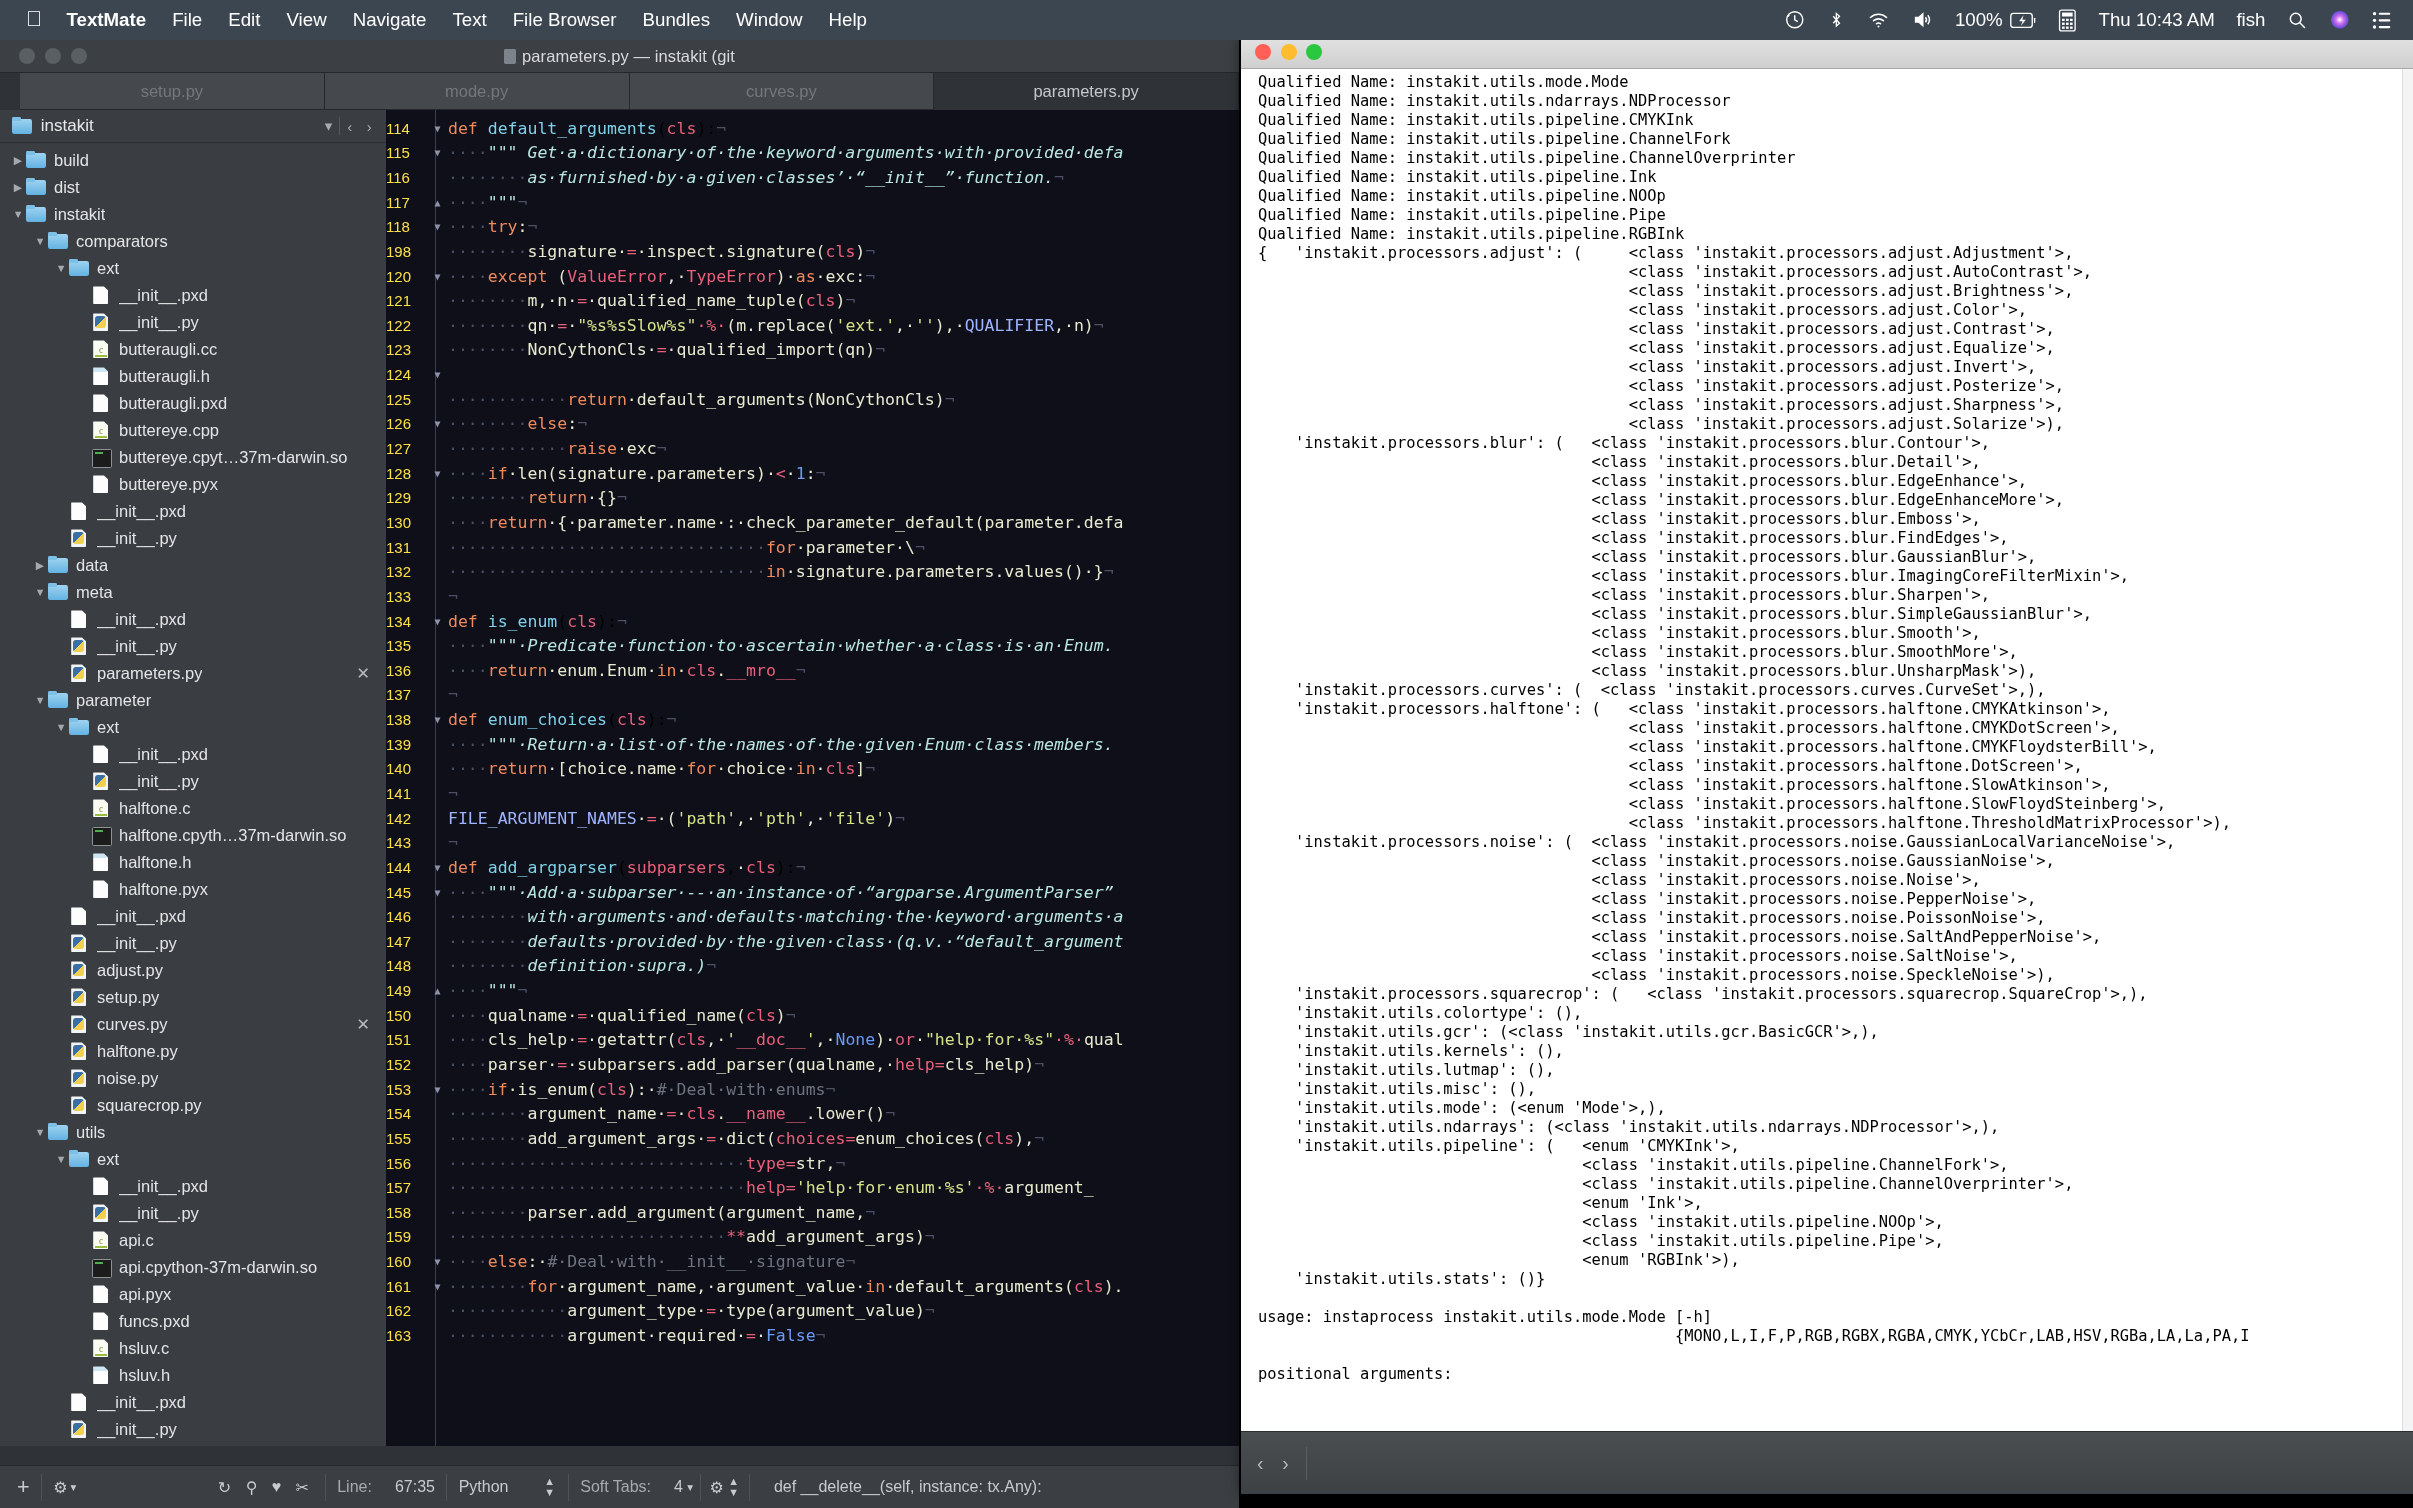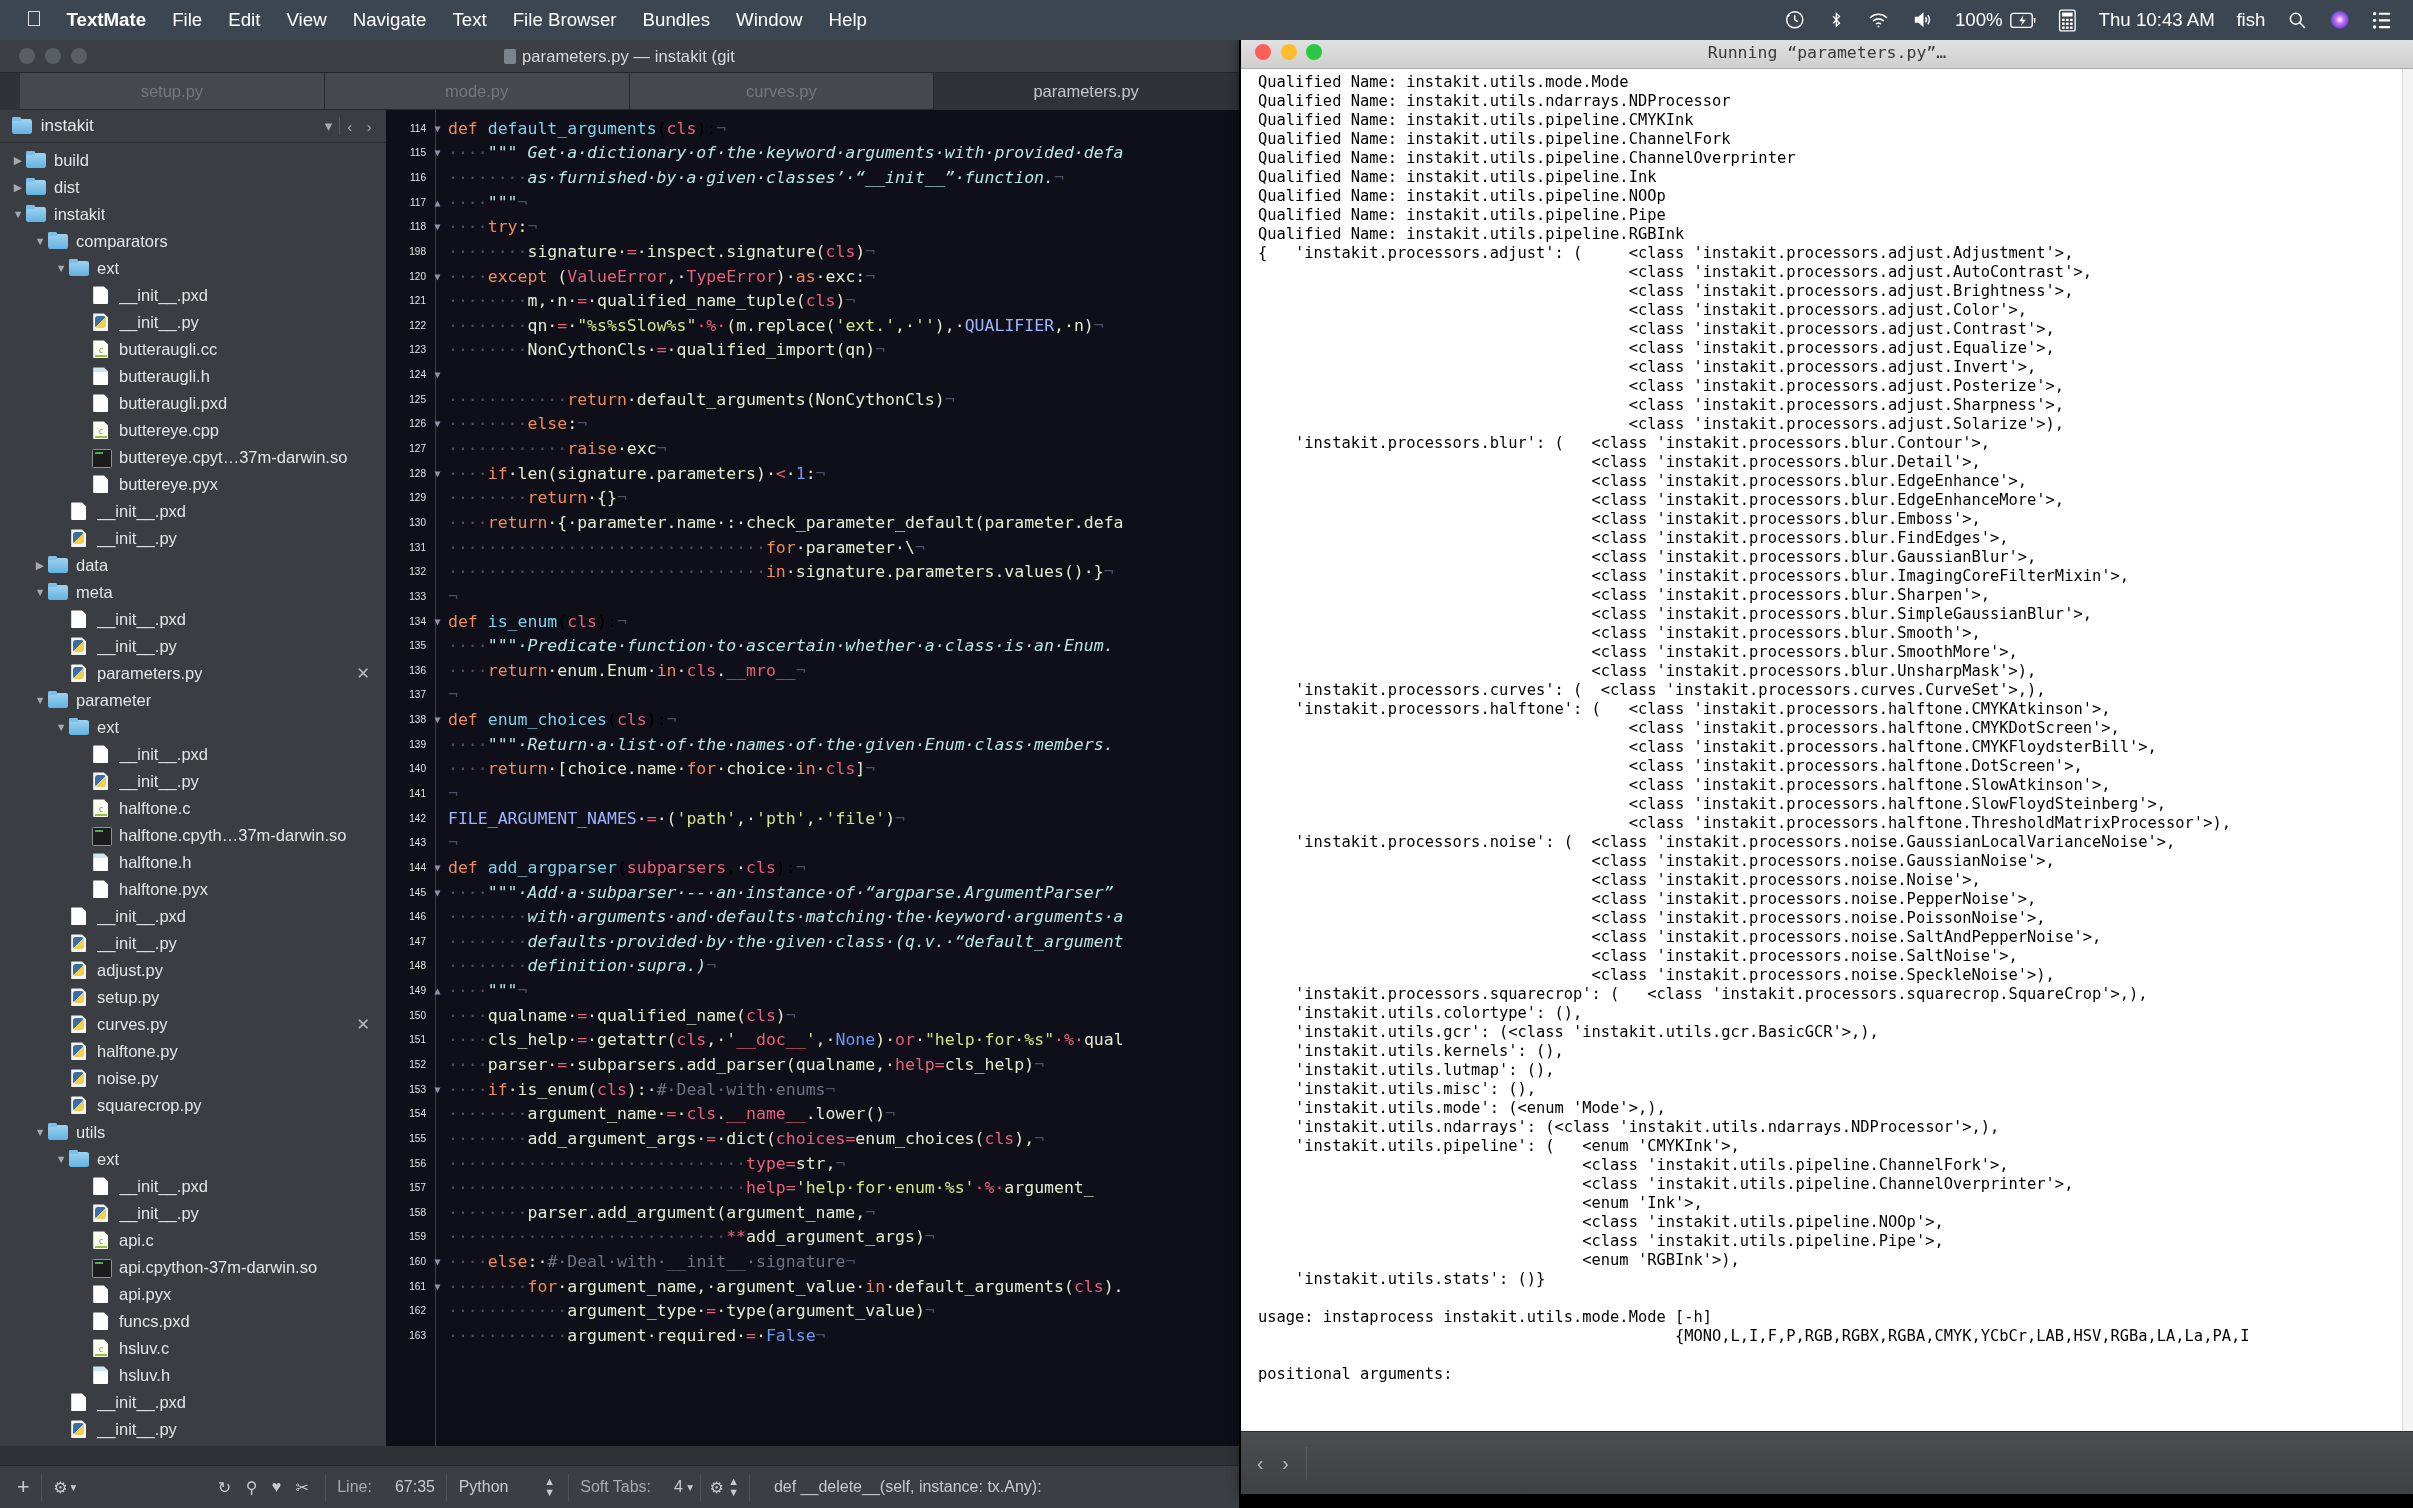--- a/index.html
+++ b/index.html
@@ -117,22 +117,22 @@
     content:""; position:absolute; left:4.3px; top:4.3px; width:8px; height:2.2px;
     background:#4caf50;
   }
 
   
   #editor{ flex:1; background:#0e0f19; position:relative; overflow:hidden; }
   #gutterline{ position:absolute; left:49px; top:0; bottom:0; width:0.7px; background:#3a3f55; }
   .cl{ position:absolute; left:0; height:25px; width:100%; white-space:pre;
        font-family:"DejaVu Sans Mono", monospace; font-size:16.5px; line-height:25px; }
   .cl .ln{
-    position:absolute; left:0; width:40px; text-align:right;
-    color:#e5e5e5; font-size:10px; font-family:"Liberation Sans", sans-serif;
+    position:absolute; left:0; width:40px; text-align:left;
+    color:#fde047; font-size:15px; font-family:"Liberation Sans", sans-serif;
   }
   .cl .fold{ position:absolute; left:45px; width:13px; text-align:center; color:#8d92a8; font-size:10px; }
   .cl .tx{ position:absolute; left:62px; }
   .kw{color:#f08a5d}.df{color:#7fd1e8}.pa{color:#e8607a}
   .st{color:#d6e28a}.cm{color:#6e7380}.ds{color:#b9e6e0;font-style:italic}
   .nu{color:#6b9bf5}.cn{color:#6b9bf5}.va{color:#e8ead0}.op{color:#e8607a}
   .id{color:#9fb4ff}.dot{color:#4b5065}
 
   
   #statusbar{
@@ -670,21 +670,20 @@
   </div>
 </div>
 
 <div id="term">
   <div id="term-title">
     <div class="tl">
       <i></i>
       <i></i>
       <i></i>
     </div>
-    <div class="ttl">Running “parameters.py”…</div>
   </div>
   <div id="term-out">Qualified Name: instakit.utils.mode.Mode
 Qualified Name: instakit.utils.ndarrays.NDProcessor
 Qualified Name: instakit.utils.pipeline.CMYKInk
 Qualified Name: instakit.utils.pipeline.ChannelFork
 Qualified Name: instakit.utils.pipeline.ChannelOverprinter
 Qualified Name: instakit.utils.pipeline.Ink
 Qualified Name: instakit.utils.pipeline.NOOp
 Qualified Name: instakit.utils.pipeline.Pipe
 Qualified Name: instakit.utils.pipeline.RGBInk

